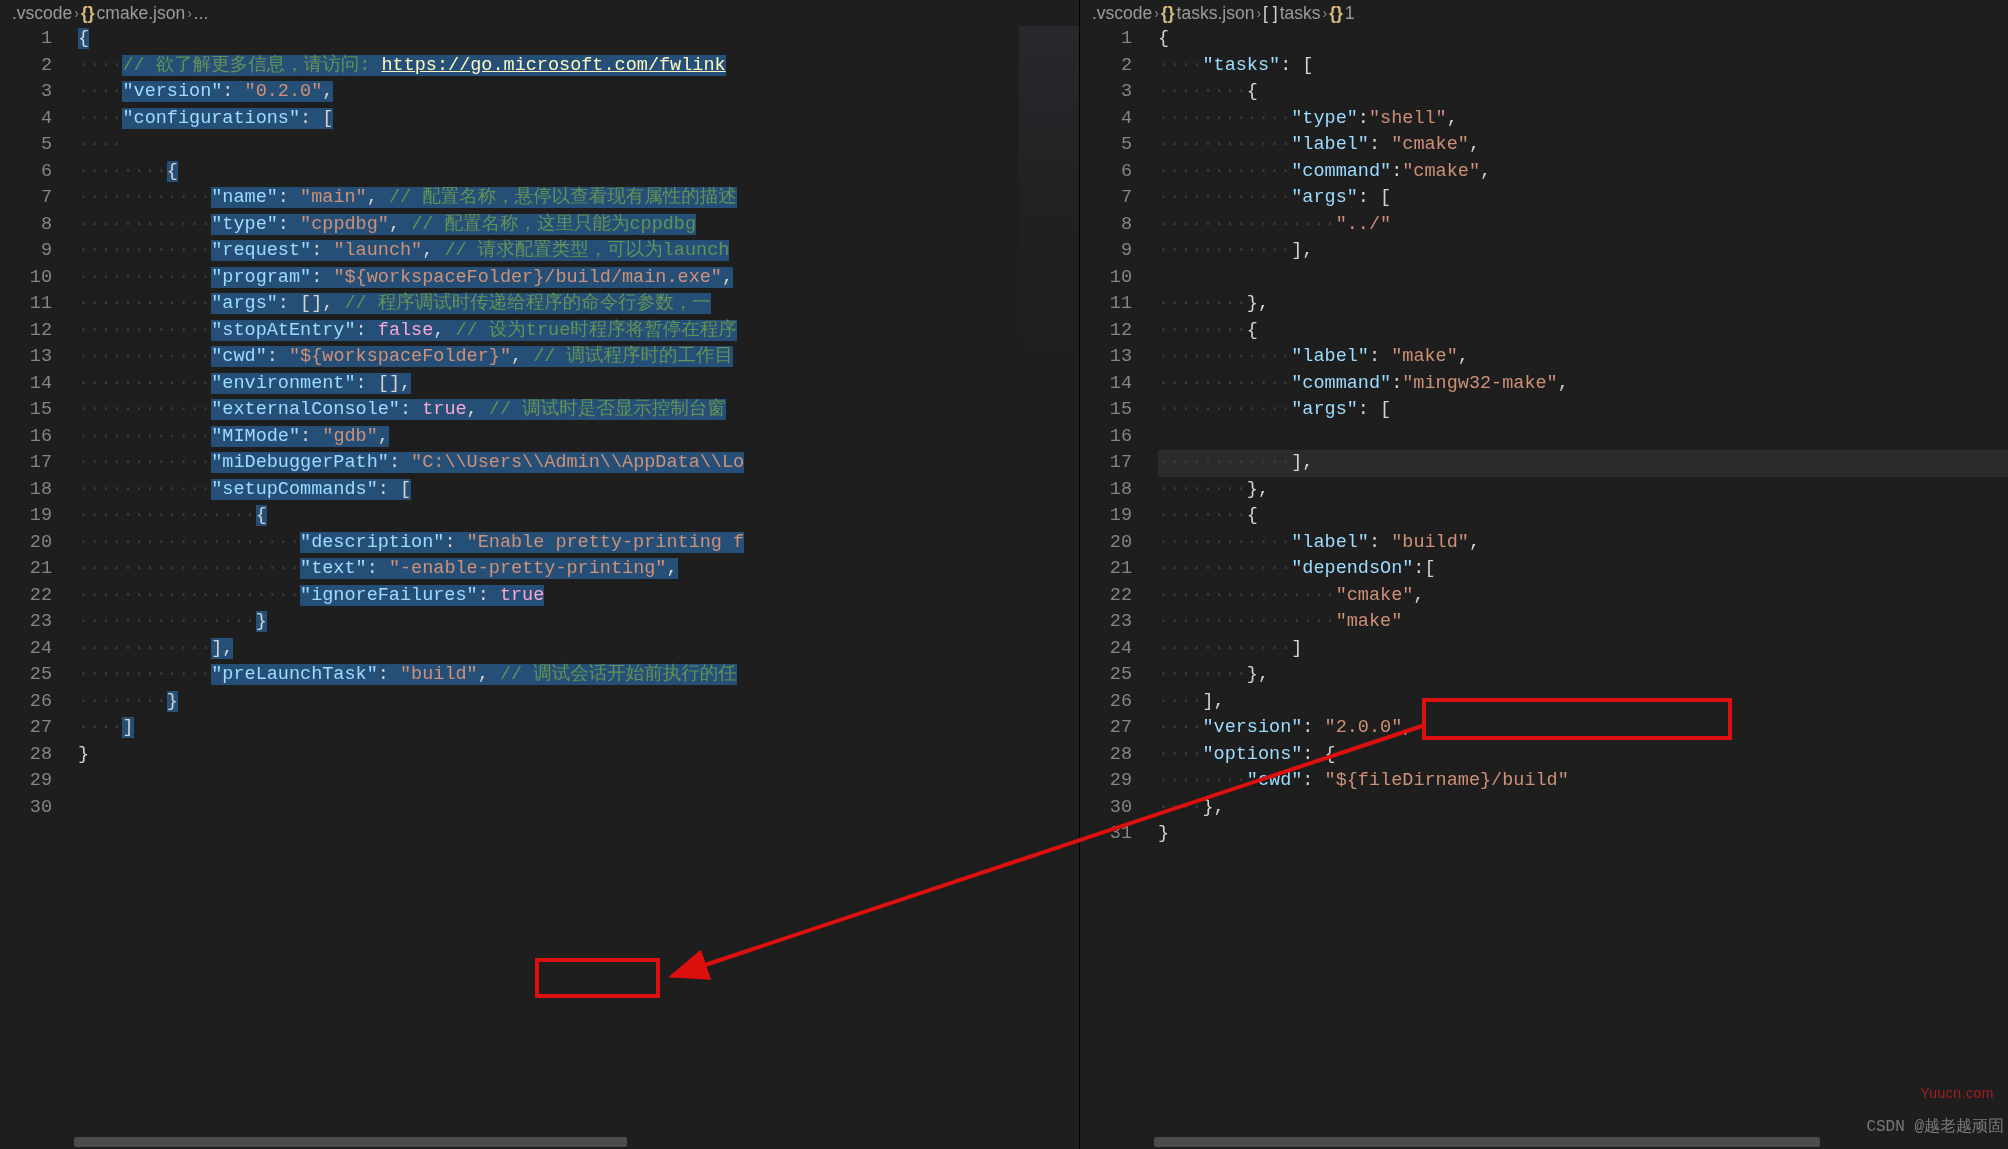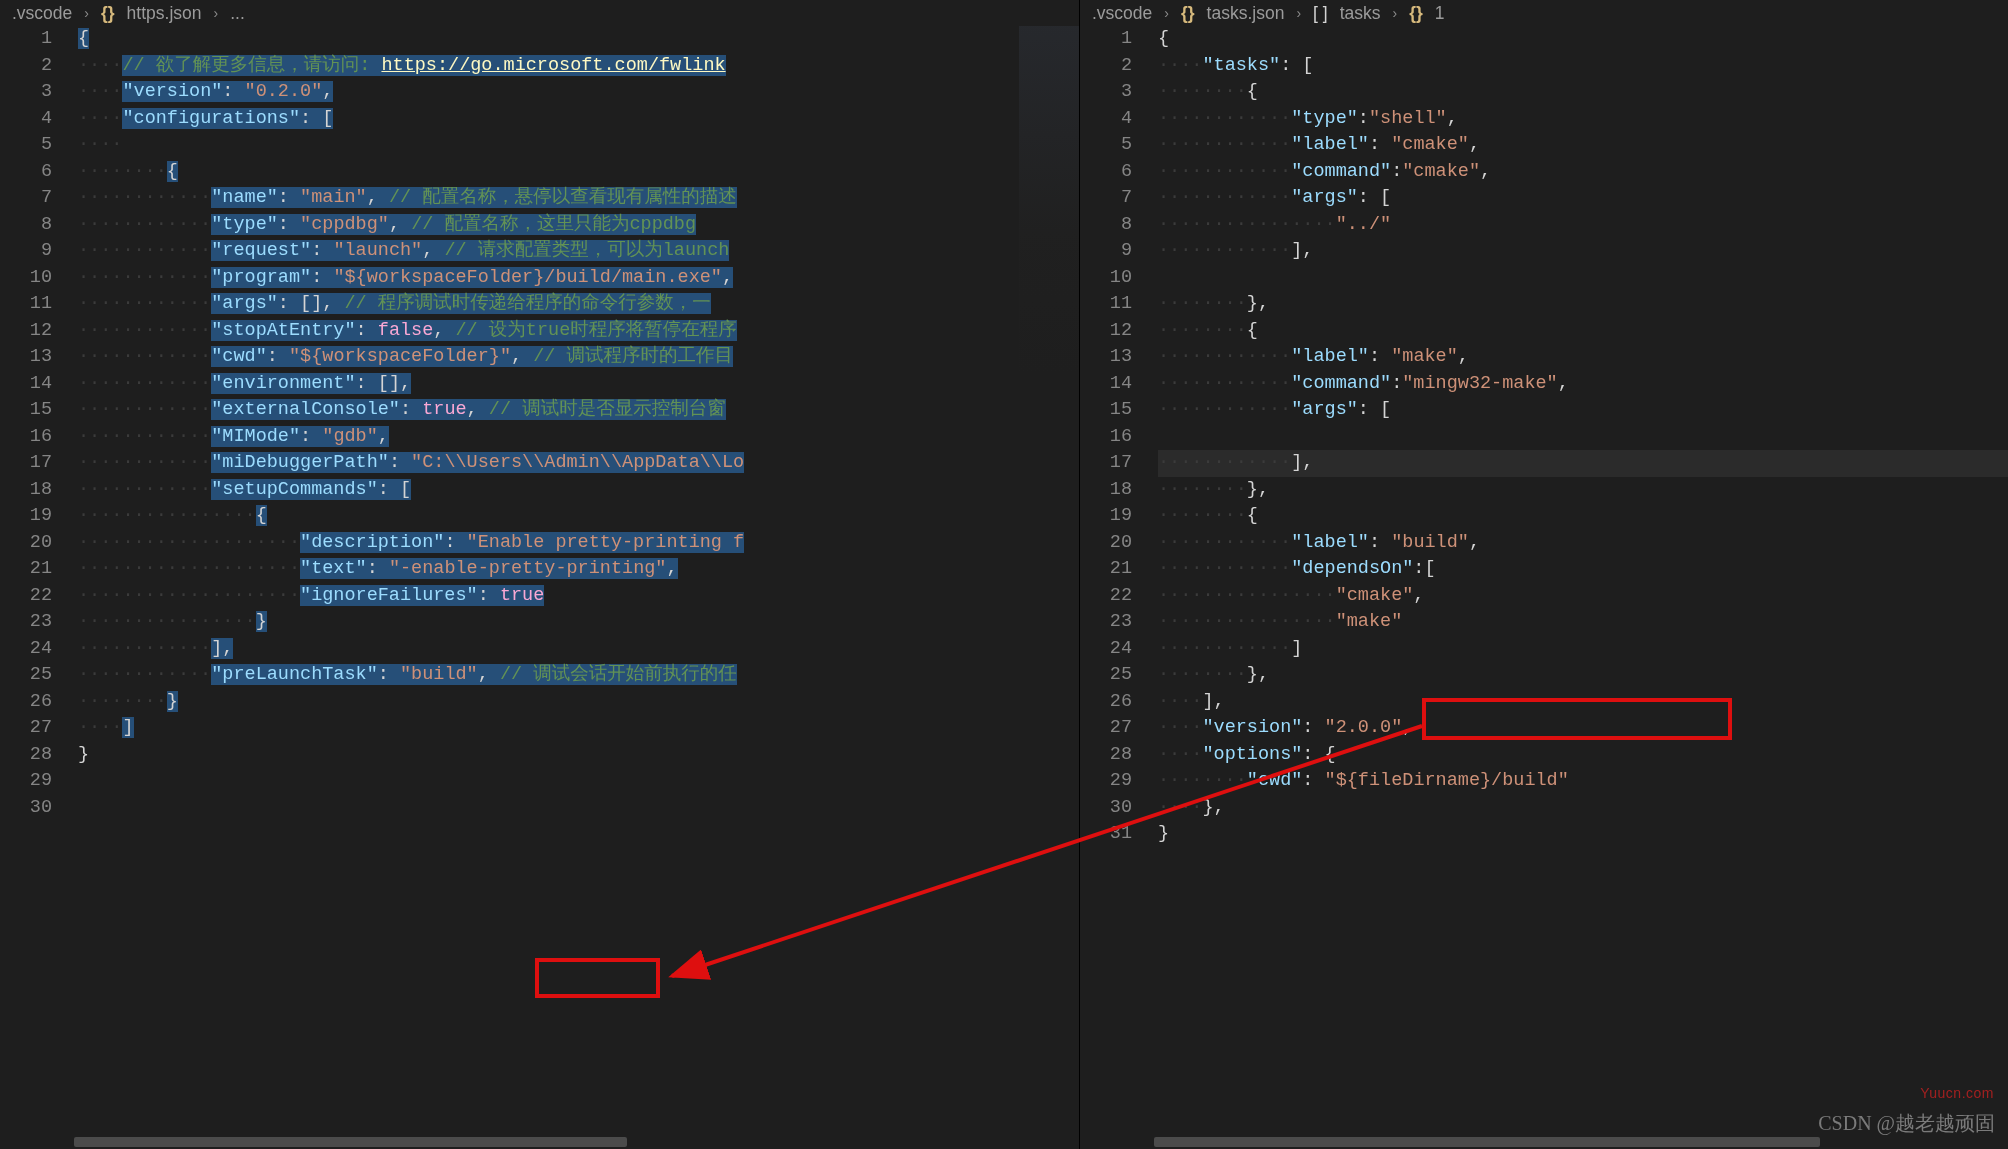--- a/index.html
+++ b/index.html
@@ -19,21 +19,21 @@
   .pane.right { width: 928px; }
 
   .breadcrumb {
     height: 26px;
     display: flex;
     align-items: center;
     padding: 0 12px;
     font-size: 17.5px;
     color: #9b9b9b;
     font-family: "Segoe UI", sans-serif;
-    gap: 12px;
+    gap: 2px;
     background: #1e1e1e;
     white-space: nowrap;
   }
   .breadcrumb .chev { color: #8b8b8b; font-size: 14px; }
   .breadcrumb .json-icon { color: #d7ba7d; font-weight: bold; }
   .breadcrumb .array-icon { color: #d4d4d4; }
 
   .editor { display: flex; height: calc(100% - 26px); position: relative; }
   .gutter {
     width: 74px;
@@ -94,34 +94,34 @@
   .box2 { left: 1422px; top: 698px; width: 310px; height: 42px; }
 
   .arrow-svg { position: absolute; left: 0; top: 0; pointer-events: none; }
 
   .watermark1 {
     position: absolute; right: 14px; bottom: 48px;
     color: #b02020; font-family: sans-serif; font-size: 14px;
     letter-spacing: 0.5px; opacity: 0.9;
   }
   .watermark2 {
-    position: absolute; right: 13px; bottom: 12px;
-    color: #7a7a7a; font-family: Liberation Serif, serif; font-size: 20px;
+    position: absolute; right: 4px; bottom: 12px;
+    color: #7a7a7a; font-family: Liberation Mono, monospace; font-size: 16px;
   }
 </style>
 </head>
 <body>
 
 <div class="container">
   <div class="pane left">
     <div class="breadcrumb">
       <span>.vscode</span>
       <span class="chev">›</span>
       <span class="json-icon">{}</span>
-      <span>https.json</span>
+      <span>cmake.json</span>
       <span class="chev">›</span>
       <span>...</span>
     </div>
     <div class="editor">
       <div class="gutter" id="gutter-left">
           <div class="ln">1</div>
           <div class="ln">2</div>
           <div class="ln">3</div>
           <div class="ln">4</div>
           <div class="ln">5</div>

